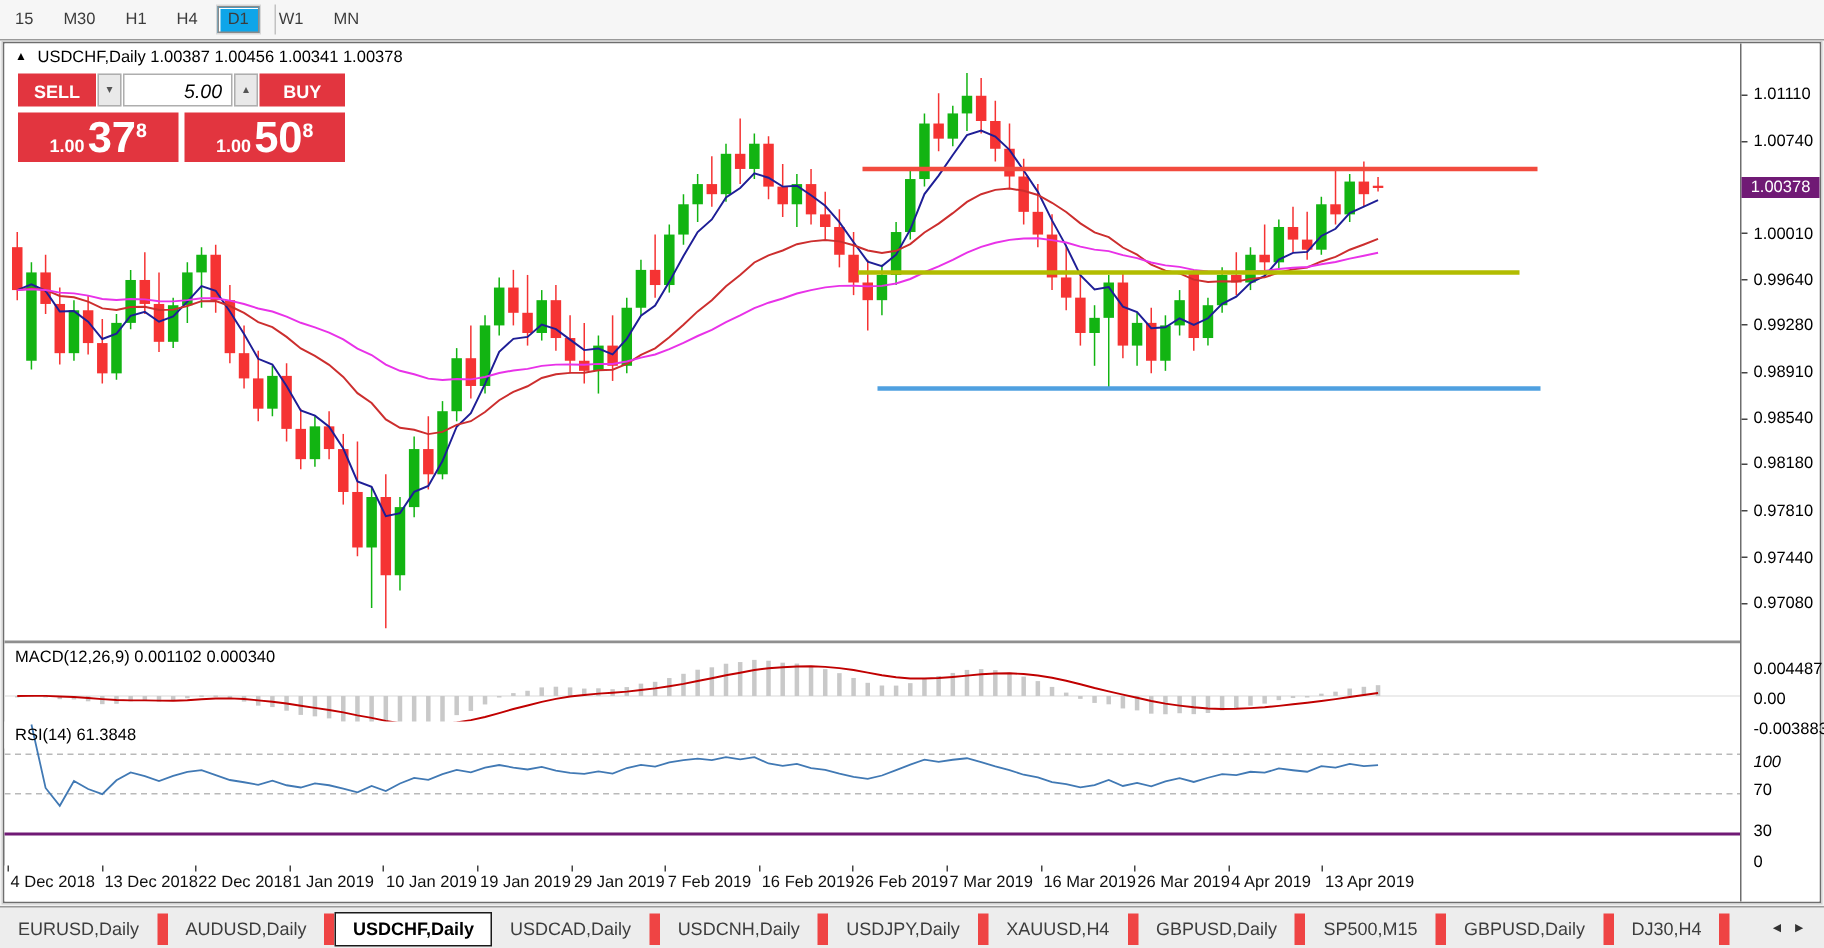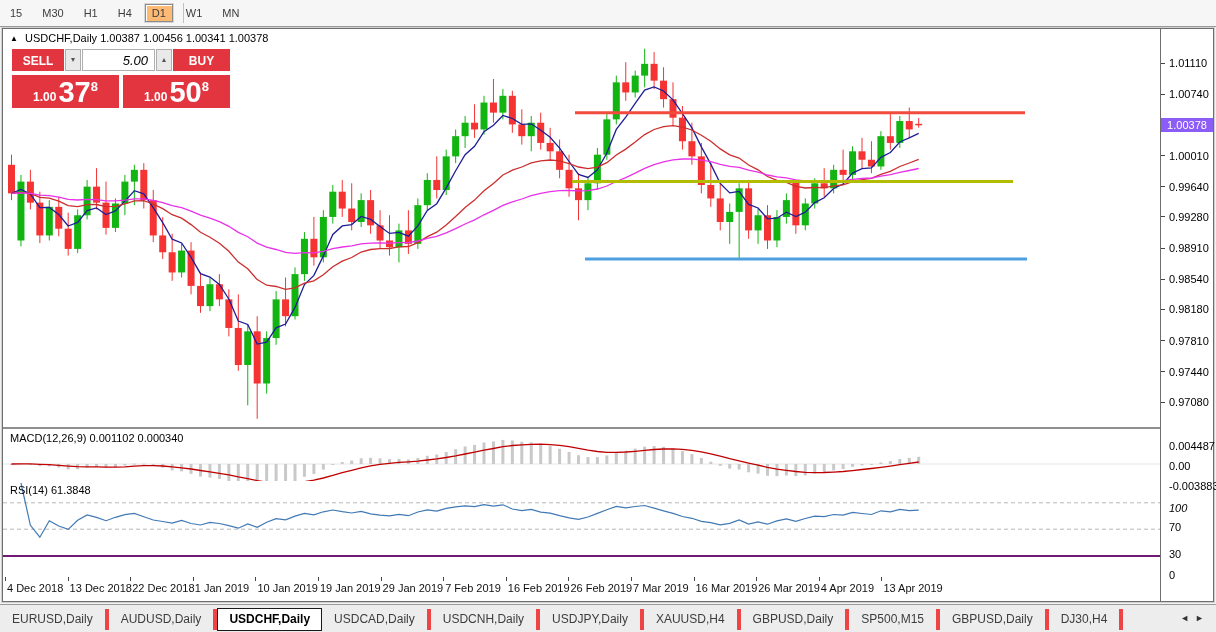--- a/index.html
+++ b/index.html
@@ -2,40 +2,40 @@
 <html><head>
 <meta charset="utf-8">
 <style>
   html,body{margin:0;padding:0;width:1216px;height:632px;background:#f2f2f2;overflow:hidden;
     font-family:"Liberation Sans",sans-serif;-webkit-font-smoothing:none;}
   
   .toolbar{position:absolute;left:0;top:0;width:1216px;height:27px;background:#f6f6f6;
     border-bottom:1px solid #9a9a9a;box-sizing:border-box;}
   .tf-btn{position:relative;display:inline-block;margin:4px 3px 0 3px;padding:2px 6px;font-size:11px;
     color:#3c3c3c;cursor:default;border:1px solid transparent;}
-  .tf-btn.active{background:#fdba74;border:1px solid #8a8a8a;box-shadow:inset 1px 1px 0 #fff, 0 0 0 1px #d7d7d7;}
+  .tf-btn.active{background:#0ea5e9;border:1px solid #8a8a8a;box-shadow:inset 1px 1px 0 #fff, 0 0 0 1px #d7d7d7;}
   .tf-sep{position:absolute;left:183px;top:3px;width:1px;height:20px;background:#c2c2c2;}
   
   .chart-window{position:absolute;left:2px;top:28px;width:1210px;height:572px;background:#fff;
     border:1px solid #6e6e6e;box-shadow:0 0 0 1px #d0d0d0;}
   .pane{position:absolute;left:0;width:1157px;background:#fff;}
   .pane-main{top:0;height:398px;border-bottom:2px solid #8f8f8f;}
   .pane-macd{top:400px;height:70px;border-bottom:2px solid #8f8f8f;}
   .pane-rsi{top:452px;height:74px;border-bottom:2px solid #701a75;}
   .date-axis{position:absolute;left:0;top:548px;width:1157px;height:24px;background:#fff;}
   .pane svg{position:absolute;left:0;top:0;}
   .pane-label{position:absolute;left:7px;top:3px;font-size:11px;color:#000;z-index:5;white-space:nowrap;}
   .chart-title{position:absolute;left:7px;top:3px;font-size:11px;color:#000;z-index:6;white-space:nowrap;}
   .chart-title .tri{font-size:8px;vertical-align:1px;margin-right:4px;}
   
   .scale-col{position:absolute;left:1157px;top:0;width:52px;height:572px;background:#fff;
     border-left:1px solid #6e6e6e;}
   .px-label{position:absolute;left:8px;font-size:11px;color:#000;white-space:nowrap;}
   .px-tick{position:absolute;left:0;width:4px;height:1px;background:#444;}
-  .px-current{position:absolute;left:0px;width:52px;height:14px;background:#8b5cf6;color:#fff;
+  .px-current{position:absolute;left:0px;width:52px;height:14px;background:#701a75;color:#fff;
     font-size:11px;line-height:14px;text-align:center;}
   
   .trade-widget{position:absolute;left:9px;top:20px;z-index:7;width:230px;}
   .tw-row1{position:absolute;left:0;top:0;height:22px;}
   .btn-sell,.btn-buy{position:absolute;top:0;height:22px;background:#e2353f;color:#fff;border:0;
     font-size:12px;font-weight:600;font-family:"Liberation Sans",sans-serif;text-align:center;line-height:22px;}
   .btn-sell{left:0;width:52px;}
   .btn-buy{left:161px;width:57px;}
   .spin-btn{position:absolute;top:0;width:16px;height:22px;background:#e9e9e9;border:1px solid #aeaeae;
     box-sizing:border-box;font-size:8px;color:#555;text-align:center;line-height:20px;padding:0;}
@@ -48,21 +48,21 @@
   .pb-small{font-size:12px;font-weight:bold;line-height:15px;margin-right:2px;}
   .pb-big{font-size:29px;font-weight:bold;line-height:26px;}
   .pb-sup{font-size:13px;font-weight:bold;line-height:13px;margin-bottom:12px;}
   
   .dt-label{position:absolute;top:5px;font-size:11px;color:#111;white-space:nowrap;}
   .dt-tick{position:absolute;top:0;width:1px;height:4px;background:#444;}
   
   .tab-bar{position:absolute;left:0;top:604px;width:1216px;height:28px;background:#ededed;
     border-top:1px solid #9a9a9a;box-sizing:border-box;}
   .tab{display:inline-block;margin-top:3px;padding:3px 12px 4px 12px;font-size:12px;color:#3d3d3d;
-    border-right:4px solid #ef4444;cursor:default;}
+    border-right:7px solid #ef4444;cursor:default;}
   .tab.active{background:#fff;border:1px solid #1a1a1a;font-weight:bold;color:#000;padding:3px 11px 4px 11px;}
   .tab-arrows{position:absolute;right:6px;top:8px;font-size:9px;color:#333;letter-spacing:6px;}
 </style>
 </head>
 <body>
 
 <div class="toolbar" id="toolbar">
   <div class="tf-sep"></div>
 <span class="tf-btn">15</span><span class="tf-btn">M30</span><span class="tf-btn">H1</span><span class="tf-btn">H4</span><span class="tf-btn active">D1</span><span class="tf-btn">W1</span><span class="tf-btn">MN</span></div>
 

